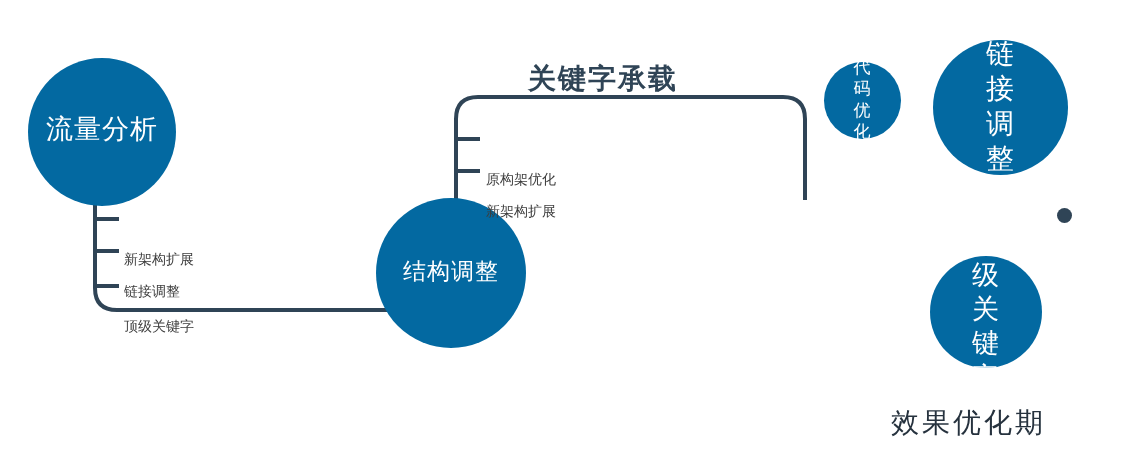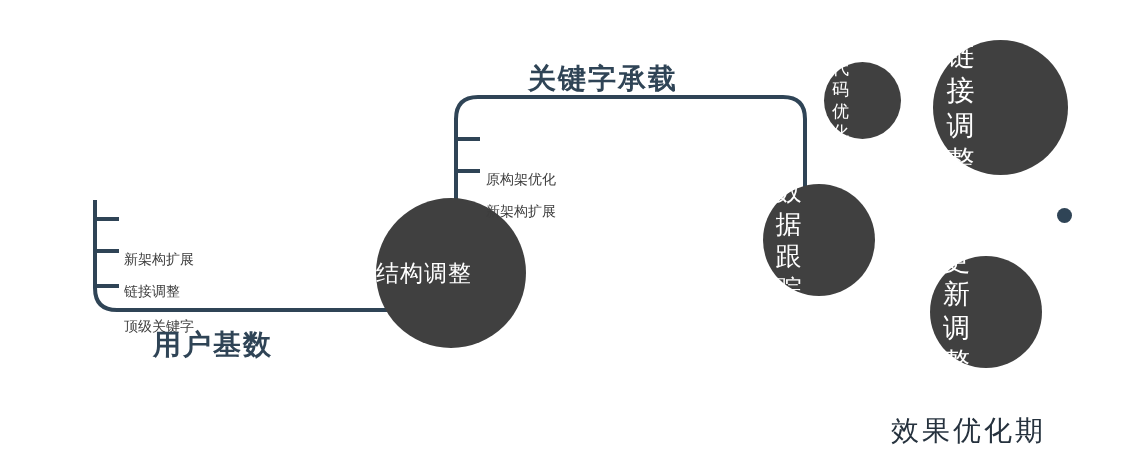--- a/index.html
+++ b/index.html
@@ -8,23 +8,23 @@
     width:1130px;height:450px;
     background:#ffffff;
     overflow:hidden;
     font-family:"Liberation Sans","DejaVu Sans",sans-serif;
   }
   .connectors{position:absolute;left:0;top:0;z-index:1;}
   .connectors path{stroke:#2f4456;stroke-width:4;fill:none;}
   .node{
     position:absolute;z-index:2;
     border-radius:50%;
-    background:#404040;color:#ffffff;
-    display:flex;align-items:center;justify-content:flex-start;
-    text-align:center;line-height:1.25;letter-spacing:1px;
+    background:#0369a1;color:#ffffff;
+    display:flex;align-items:center;justify-content:center;
+    text-align:center;line-height:1.25;letter-spacing:1px;font-family:Liberation Mono, monospace;
   }
   .node .lbl{display:inline-block;}
   .node .wrap2{width:2em;}
   .dot{position:absolute;z-index:2;border-radius:50%;background:#2f4456;}
   .tick-label{
     position:absolute;z-index:3;
     font-size:14px;color:#3d3d3d;line-height:18px;white-space:nowrap;margin-top:40px;
   }
   .edge-label{
     position:absolute;z-index:3;
@@ -45,49 +45,48 @@
   <svg class="connectors" width="1130" height="450" viewBox="0 0 1130 450">
     <path d="M 95 200 L 95 288 Q 95 310 117 310 L 400 310"></path>
     <path d="M 95 219 L 119 219"></path>
     <path d="M 95 251 L 119 251"></path>
     <path d="M 95 286 L 119 286"></path>
     <path d="M 456 270 L 456 119 Q 456 97 478 97 L 783 97 Q 805 97 805 119 L 805 200"></path>
     <path d="M 456 139 L 480 139"></path>
     <path d="M 456 171 L 480 171"></path>
   </svg>
 
+  <div class="node" style="left:28px;top:58px;width:148px;height:148px;font-size:27px;">
+    <span class="lbl">流量分析</span>
+  </div>
 
   <div class="node" style="left:376px;top:198px;width:150px;height:150px;font-size:23px;">
     <span class="lbl">结构调整</span>
   </div>
 
-  <div class="node" style="left:763px;top:184px;width:112px;height:112px;font-size:26px;">
-    <span class="lbl wrap2">数据跟踪</span>
-  </div>
 
   <div class="node" style="left:824px;top:62px;width:77px;height:77px;font-size:17px;">
     <span class="lbl wrap2">代码优化</span>
   </div>
 
   <div class="node" style="left:933px;top:40px;width:135px;height:135px;font-size:28px;">
     <span class="lbl wrap2">链接调整</span>
   </div>
 
 
   <div class="dot" style="left:1057px;top:208px;width:15px;height:15px;"></div>
 
   <div class="node" style="left:930px;top:256px;width:112px;height:112px;font-size:27px;">
-    <span class="lbl wrap2">更新调整</span>
+    <span class="lbl wrap2">二级关键字</span>
   </div>
 
   <div class="tick-label" style="left:124px;top:210px;">新架构扩展</div>
   <div class="tick-label" style="left:124px;top:242px;">链接调整</div>
   <div class="tick-label" style="left:124px;top:277px;">顶级关键字</div>
 
   <div class="tick-label" style="left:486px;top:130px;">原构架优化</div>
   <div class="tick-label" style="left:486px;top:162px;">新架构扩展</div>
 
-  <div class="edge-label" style="left:153px;top:326px;">用户基数</div>
   <div class="edge-label" style="left:528px;top:60px;">关键字承载</div>
 
-  <div class="caption" style="left:891px;top:404px;margin-top:8px;">效果优化期</div>
+  <div class="caption" style="left:891px;top:404px;">效果优化期</div>
 
 </div>
 
 </body></html>

